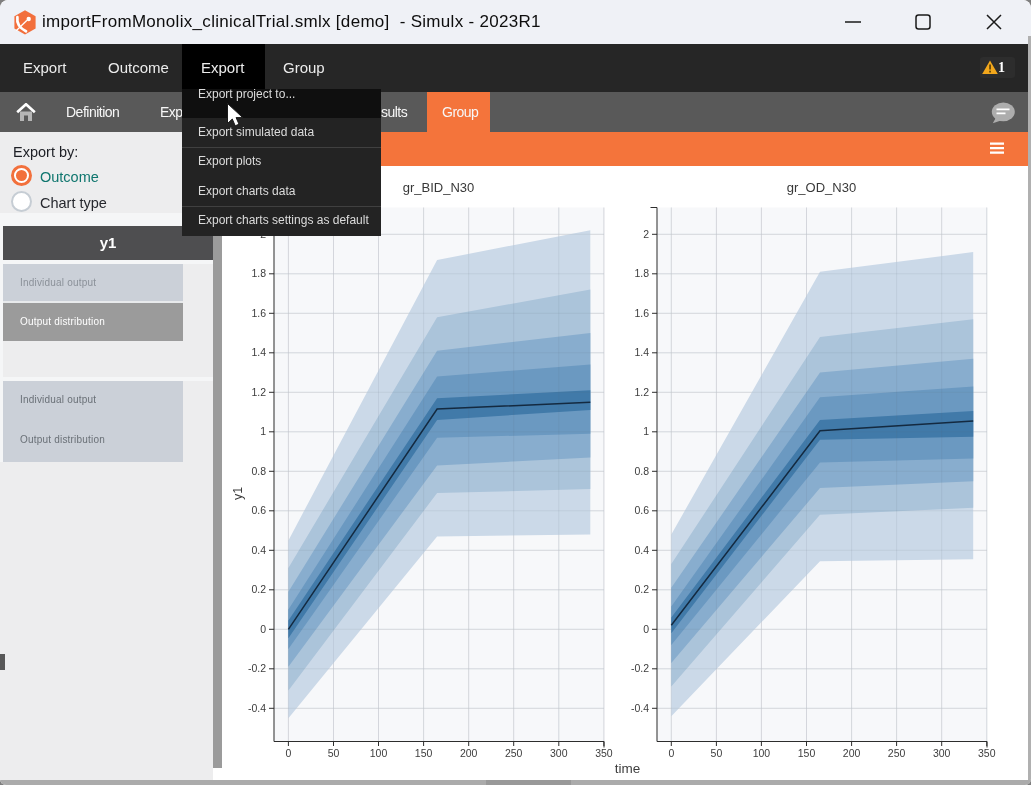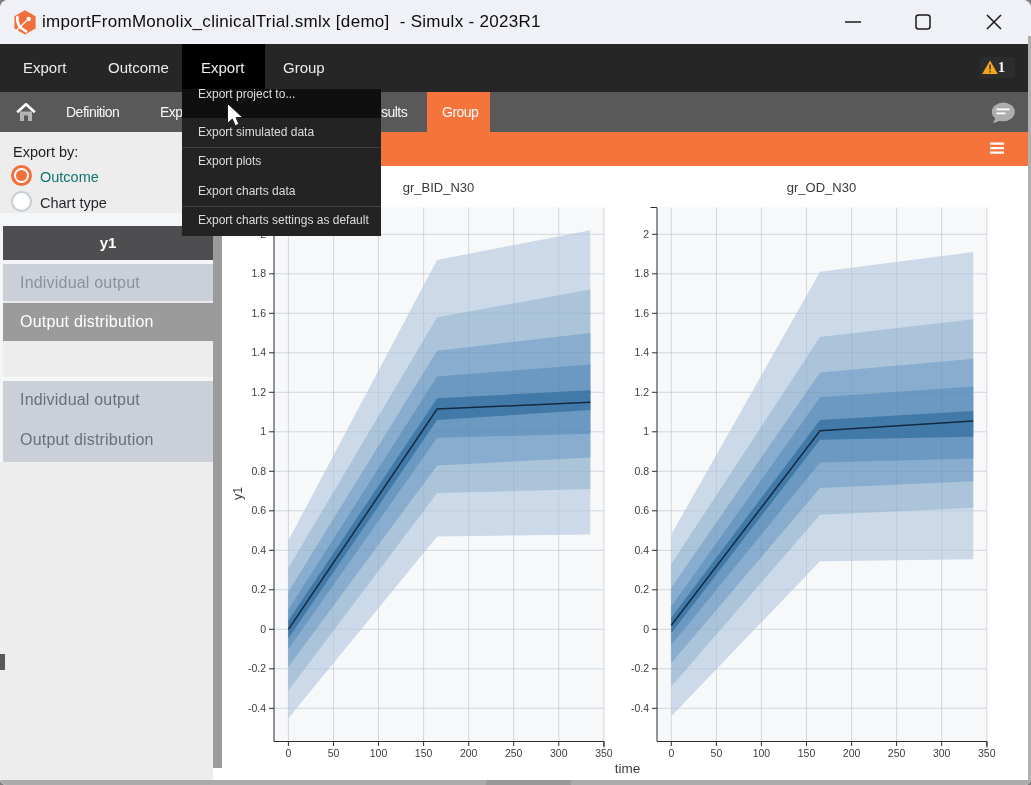--- a/index.html
+++ b/index.html
@@ -11,21 +11,21 @@
 #menubar{left:0;top:44px;width:1031px;height:48px;background:#262626}
 .mitem{top:59px;font-size:15px;color:#ececec}
 #exportbox{left:182px;top:44px;width:83px;height:48px;background:#000}
 #warnbox{left:980px;top:57px;width:35px;height:21px;background:#2d2d2d;border-radius:3px}
 #tabbar{left:0;top:92px;width:1031px;height:40px;background:#595959}
 .tab{top:104px;font-size:14px;color:#f7f7f7;font-weight:normal;letter-spacing:-0.5px}
 #plotstab{left:426.5px;top:92px;width:63px;height:42px;background:#f4743b}
 #orangebar{left:222px;top:131.5px;width:806px;height:34px;background:#f4743b}
 #sidebar{left:0;top:131.5px;width:213px;height:648px;background:#ededee}
 #sidetrack{left:213px;top:131.5px;width:8.5px;height:636px;background:#9b9b9b}
-.sitem{left:3px;width:210px;font-size:16px;letter-spacing:0.2px}
+.sitem{left:3px;width:180px;font-size:10px;letter-spacing:0.2px}
 .shead{left:3px;width:210px;height:34px;background:#4e4e50;color:#fff;font-weight:bold;
  font-size:15px;text-align:center;line-height:34px}
 #rightborder{left:1028px;top:36px;width:3px;height:749px;background:#b0b0b0}
 #bottombar{left:0;top:779.5px;width:1031px;height:5.5px;background:#ababab}
 #bthumb{left:486px;top:780px;width:85px;height:5px;background:#999}
 #lnotch{left:0;top:654px;width:5px;height:16px;background:#585858}
 #dropdown{left:182px;top:88.5px;width:198.5px;height:147px;background:#232323;z-index:50}
 .ditem{left:198px;white-space:nowrap;font-size:12px;color:#dcdcdc}
 .dsep{left:182px;width:198.5px;height:1px;background:#404040;z-index:51}
 </style></head>

